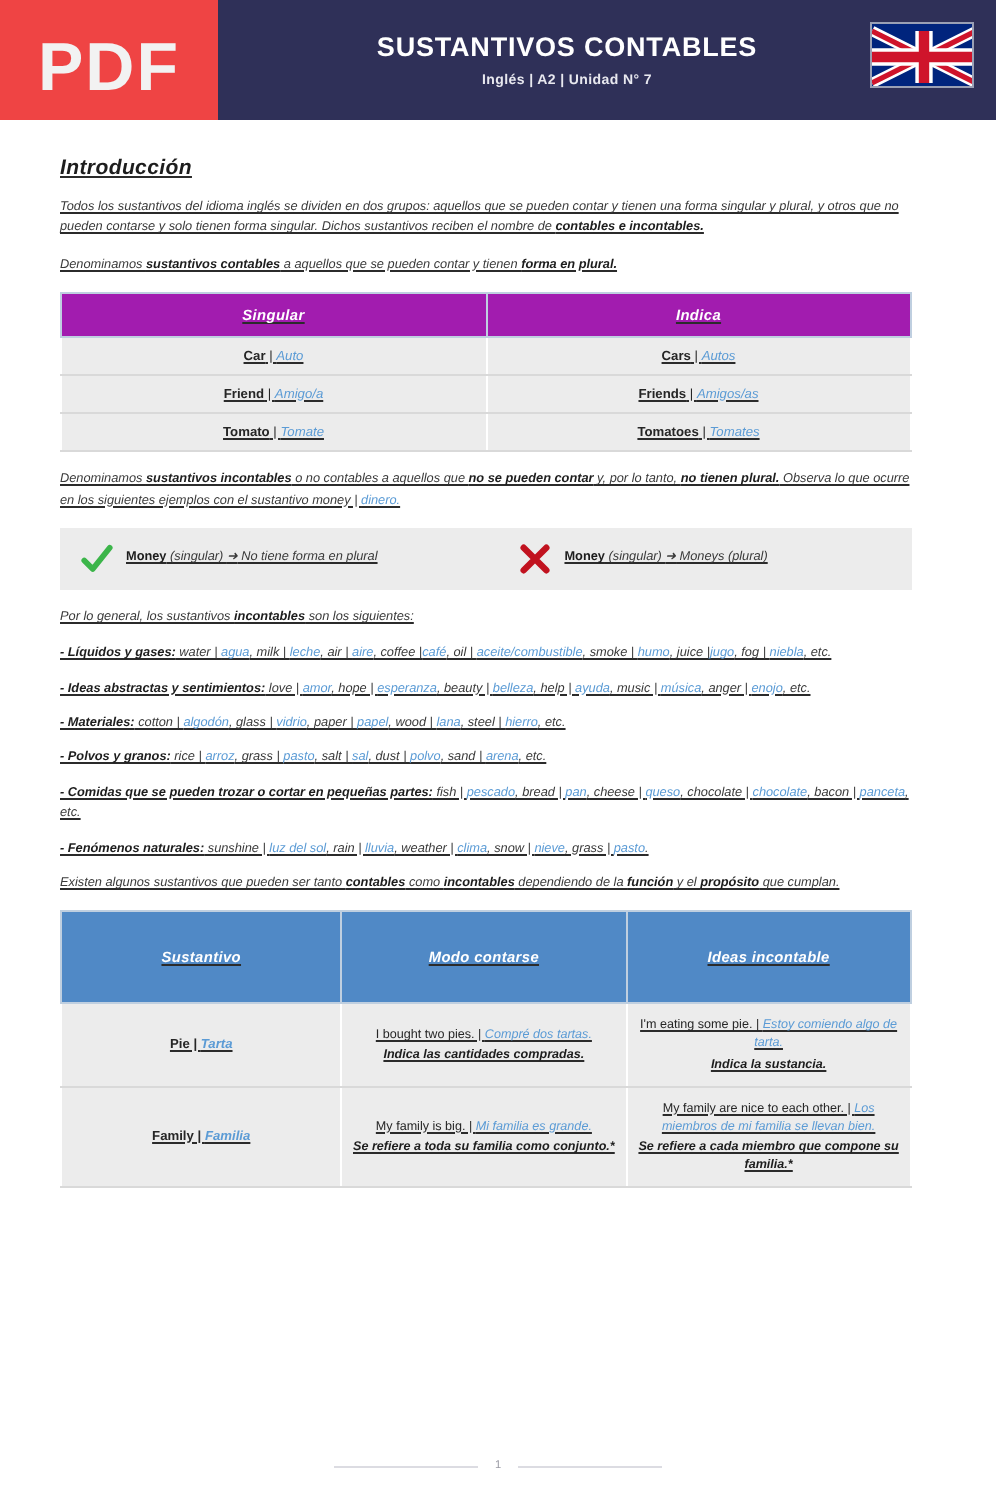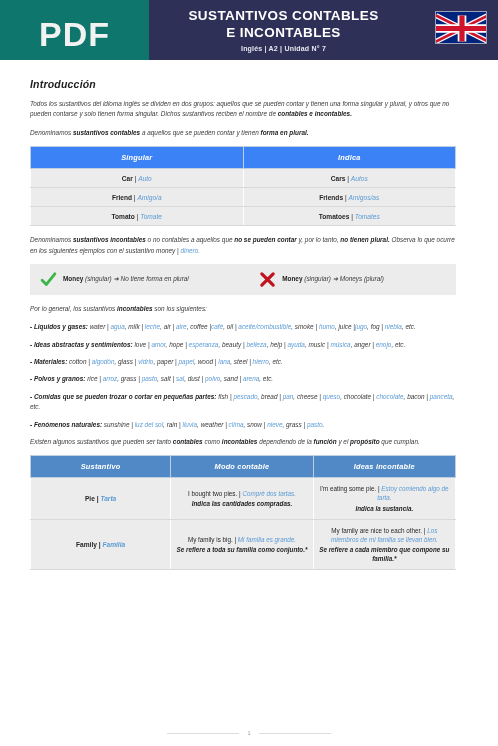--- a/index.html
+++ b/index.html
@@ -8,22 +8,22 @@
     background:#ffffff;
     font-family:"Liberation Sans", sans-serif;
     color:#2b2b2b;
     overflow:hidden;
     position:relative;
   }
 
   
   .header{position:relative;height:60px;width:498px;background:#2f3058;overflow:hidden;}
   .pdf-block{
-    position:absolute;left:0;top:0;width:149px;height:75px;
-    background:#0f766e;border-bottom-right-radius:14px;
+    position:absolute;left:0;top:0;width:109px;height:75px;
+    background:#ef4444;border-bottom-right-radius:14px;
     display:flex;align-items:center;justify-content:center;
     z-index:3;
   }
   .pdf-text{
     color:#f2f2f2;font-size:34px;font-weight:bold;letter-spacing:1px;
     font-family:"Liberation Sans", sans-serif;line-height:1;
     position:relative;top:-4px;
   }
   .header-center{
     position:absolute;left:129px;top:0;right:0;height:60px;
@@ -43,37 +43,38 @@
     border:1px solid #9aa0b5;box-sizing:border-box;overflow:hidden;
     background:#00247d;
   }
   .flag svg{display:block;}
 
   
   .page{
     position:absolute;top:60px;left:0;width:486px;height:686px;
     box-sizing:border-box;padding:18px 30px 0 30px;
     background:#fff;
+    text-decoration:underline;
   }
   .sec-title{
     font-size:10.5px;font-weight:bold;font-style:italic;color:#1d1d1d;
     margin:0 0 9px 0;letter-spacing:.2px;
   }
   p.para{
     font-size:6.4px;font-style:italic;color:#3a3a3a;line-height:1.62;
     margin:0 0 8px 0;text-align:left;
   }
   p.para b{font-weight:bold;font-style:italic;color:#1d1d1d;}
   .es{color:#5b9bd5;font-style:italic;}
 
   
   table{border-collapse:collapse;width:100%;table-layout:fixed;}
   .t1{margin:3px 0 9px 0;}
   .t1 th{
-    background:#3b82f6;color:#fff;font-size:7.4px;font-weight:bold;font-style:italic;
+    background:#a21caf;color:#fff;font-size:7.4px;font-weight:bold;font-style:italic;
     padding:6px 2px;text-align:center;border:1px solid #bfcfe0;letter-spacing:.2px;
   }
   .t1 td{
     background:#ececec;border:1px solid #ffffff;border-bottom:1px solid #d9d9d9;
     font-size:6.6px;color:#262626;text-align:center;padding:5.5px 2px;
   }
   .t1 td .en{font-weight:bold;}
 
   
   .chk-box{
@@ -90,21 +91,21 @@
   .bullet{
     font-size:6.4px;font-style:italic;color:#3a3a3a;line-height:1.62;
     margin:0 0 7px 0;
   }
   .bullet .cat{font-weight:bold;font-style:italic;color:#1d1d1d;}
 
   
   .t2{margin:4px 0 0 0;}
   .t2 th{
     background:#5089c6;color:#fff;font-size:7.4px;font-weight:bold;font-style:italic;
-    padding:6px 2px;text-align:center;border:1px solid #bfcfe0;letter-spacing:.2px;
+    padding:18px 2px;text-align:center;border:1px solid #bfcfe0;letter-spacing:.2px;
   }
   .t2 td{
     background:#ececec;border:1px solid #ffffff;border-bottom:1px solid #d9d9d9;
     font-size:6.3px;color:#262626;text-align:center;padding:6px 5px;vertical-align:middle;
     line-height:1.45;
   }
   .t2 td.noun{font-weight:bold;font-size:6.6px;}
   .t2 .note{display:block;font-weight:bold;font-style:italic;color:#1d1d1d;margin-top:1px;}
 
   
@@ -118,21 +119,20 @@
 </head>
 <body>
 
 <div class="header">
   <div class="pdf-block">
     <span class="pdf-text">PDF</span>
   </div>
   <div class="header-center">
     <div class="h-title">
       <span>SUSTANTIVOS CONTABLES</span><br>
-      <span>E INCONTABLES</span>
     </div>
     <div class="h-sub">Inglés | A2 | Unidad N° 7</div>
   </div>
   <div class="flag">
     <svg width="52" height="33" viewBox="0 0 60 30">
       <rect width="60" height="30" fill="#00247d"></rect>
       <path d="M0,0 L60,30 M60,0 L0,30" stroke="#fff" stroke-width="6"></path>
       <path d="M0,0 L60,30 M60,0 L0,30" stroke="#cf142b" stroke-width="3"></path>
       <path d="M30,0 L30,30 M0,15 L60,15" stroke="#fff" stroke-width="10"></path>
       <path d="M30,0 L30,30 M0,15 L60,15" stroke="#cf142b" stroke-width="6"></path>
@@ -217,21 +217,21 @@
 
   <table class="t2">
     <colgroup>
         <col style="width:33%">
         <col style="width:33.5%">
         <col style="width:33.5%">
       </colgroup>
     <thead>
       <tr>
         <th>Sustantivo</th>
-        <th>Modo contable</th>
+        <th>Modo contarse</th>
         <th>Ideas incontable</th>
       </tr>
     </thead>
     <tbody id="t2-body">
         <tr>
           <td class="noun">Pie | <span class="es">Tarta</span></td>
           <td>I bought two pies. | <span class="es">Compré dos tartas.</span><span class="note">Indica las cantidades compradas.</span></td>
           <td>I'm eating some pie. | <span class="es">Estoy comiendo algo de tarta.</span><span class="note">Indica la sustancia.</span></td>
         </tr>
         <tr>

